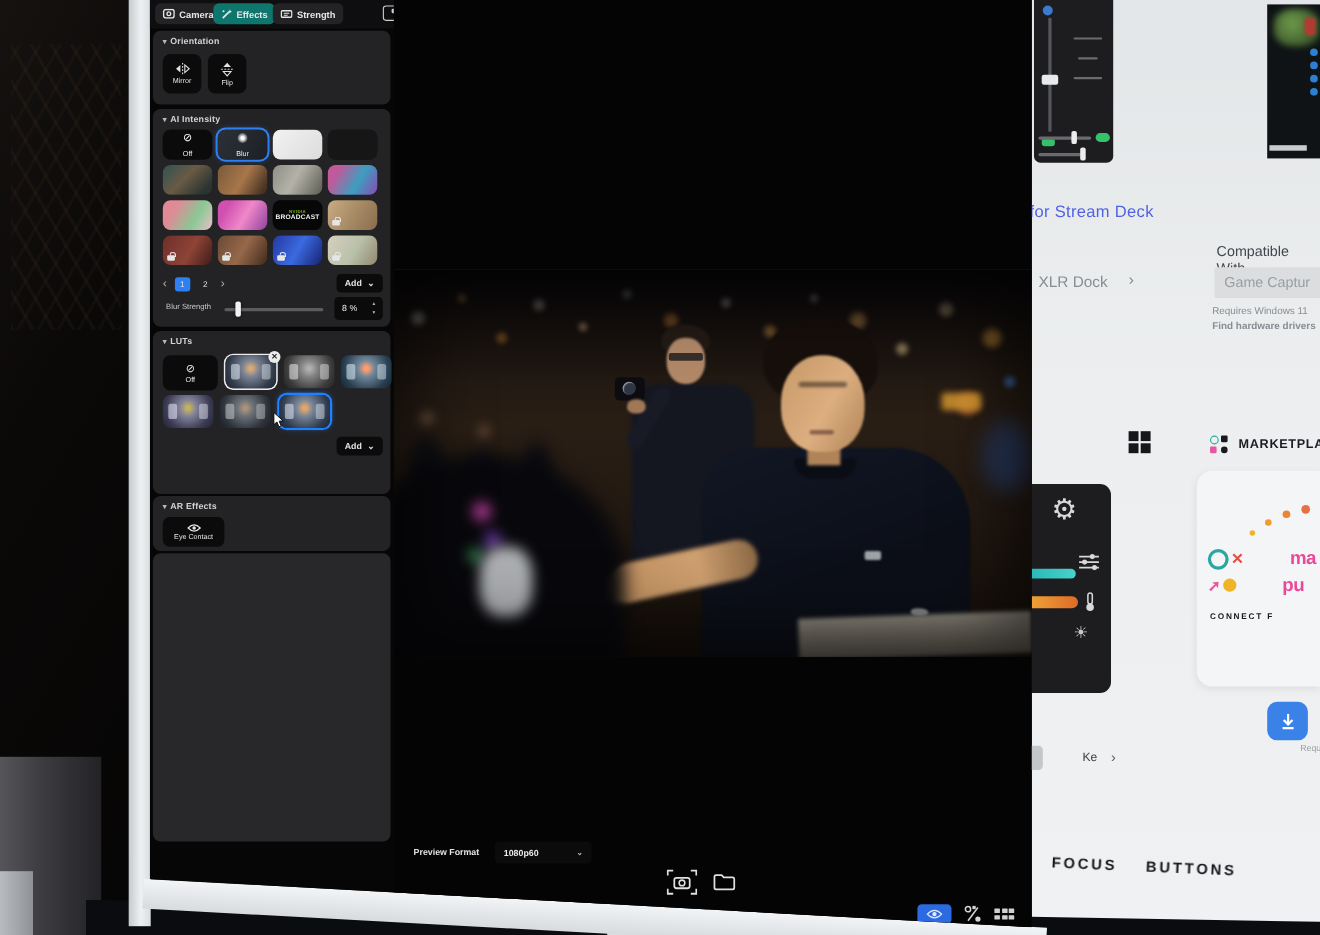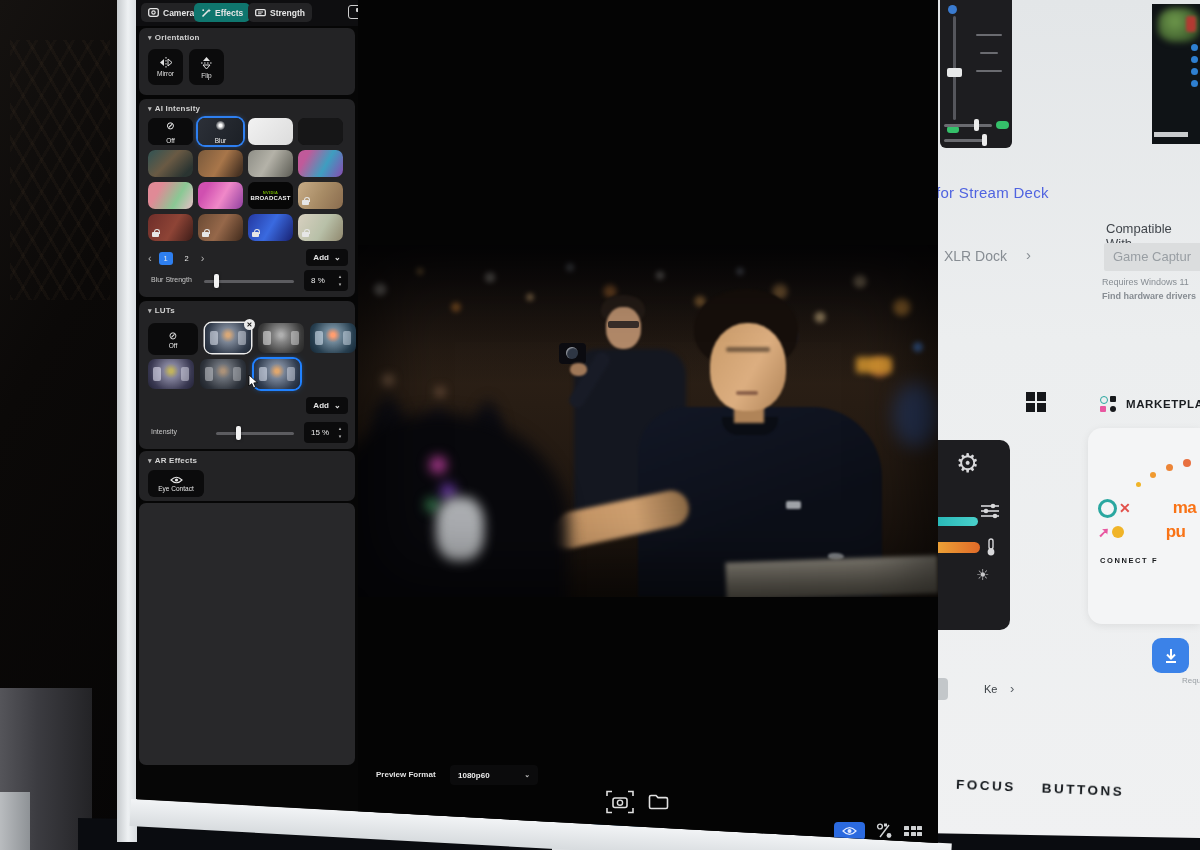--- a/index.html
+++ b/index.html
@@ -51,21 +51,21 @@
      background:radial-gradient(circle at 40% 40%,#6f9a4c,#3c5a2c 70%);filter:blur(3px);}
   #side-thumb .red{position:absolute;left:34px;top:12px;width:10px;height:16px;background:#b23a32;border-radius:3px;filter:blur(1.5px);}
   #side-thumb .bdot{position:absolute;left:39px;width:7px;height:7px;border-radius:50%;background:#2e7fd0;}
   #side-thumb .wbar{position:absolute;left:2px;top:128px;width:34px;height:5px;background:#c9ccce;filter:blur(.6px);}
 
   
   #mkt-card{left:1088px;top:428px;width:112px;height:196px;background:#f4f5f6;border-radius:14px 0 0 14px;box-shadow:0 2px 8px rgba(0,0,0,.08);}
   #mkt-card .dot{position:absolute;border-radius:50%;}
   #mkt-logo{left:1098px;top:496px;width:100px;height:58px;filter:blur(.3px);}
   .logo-row{display:flex;align-items:center;gap:2px;height:24px;}
-  .logo-txt{font-weight:bold;font-size:17px;color:#f97316;letter-spacing:-.5px;padding-left:40px;}
+  .logo-txt{font-weight:bold;font-size:17px;color:#ec4899;letter-spacing:-.5px;padding-left:40px;}
   .g-c{width:13px;height:13px;border:3px solid #2aa7a0;border-radius:50%;}
   .g-x{color:#e2504a;font-weight:bold;font-size:14px;}
   .g-arrow{color:#e857a0;font-weight:bold;font-size:14px;}
   .g-o{width:12px;height:12px;border-radius:50%;background:#f0b428;}
   #connect-f{left:1100px;top:556px;font-weight:bold;font-size:7.5px;color:#17191c;letter-spacing:1.6px;}
 
   
   #side-toolbar{left:924px;top:440px;width:86px;height:190px;background:#1d1d20;border-radius:10px;}
   .gear{font-size:26px;color:#d8d8da;}
   #tb-gear{left:956px;top:448px;}
@@ -578,32 +578,20 @@
             <div class="fill"></div>
           </div>
         <svg id="cursor-arrow" width="12" height="14" viewBox="0 0 12 14">
           <path d="M1 0 L1 11 L3.8 8.6 L5.6 13 L7.6 12.1 L5.8 7.9 L9.4 7.6 Z" fill="#fff" stroke="#000" stroke-width="0.8"></path>
         </svg>
       </div>
       <div class="add-btn" id="lut-add">
           <span>Add</span>
           <span>⌄</span>
         </div>
-      <div class="slider-row" id="row-intensity">
-        <span class="sl-label">Intensity</span>
-        <div class="sl-track"></div>
-        <div class="sl-handle"></div>
-        <div class="val-box">
-          <span class="v">15 %</span>
-          <div class="stepper">
-              <div>▴</div>
-              <div>▾</div>
-            </div>
-        </div>
-      </div>
     </div>
 
     <div class="panel" id="sec-ar">
       <div class="sec-head"><span class="carrot">▾</span><span>AR Effects</span></div>
       <div id="btn-eyecontact">
         <svg width="13" height="8" viewBox="0 0 13 8">
             <path d="M1 4 Q6.5 -1.5 12 4 Q6.5 9.5 1 4 Z" fill="none" stroke="#e6e6e6" stroke-width="1.1"></path>
             <circle cx="6.5" cy="4" r="1.6" fill="#e6e6e6"></circle>
           </svg>
         <span>Eye Contact</span>

